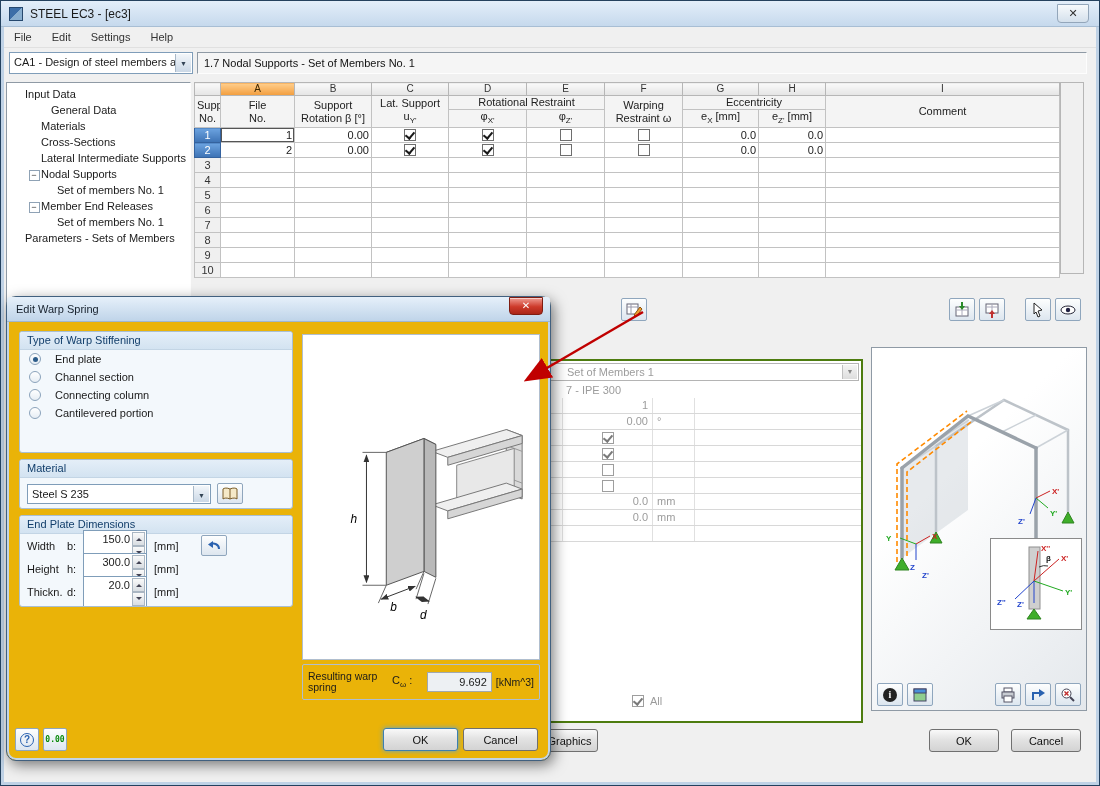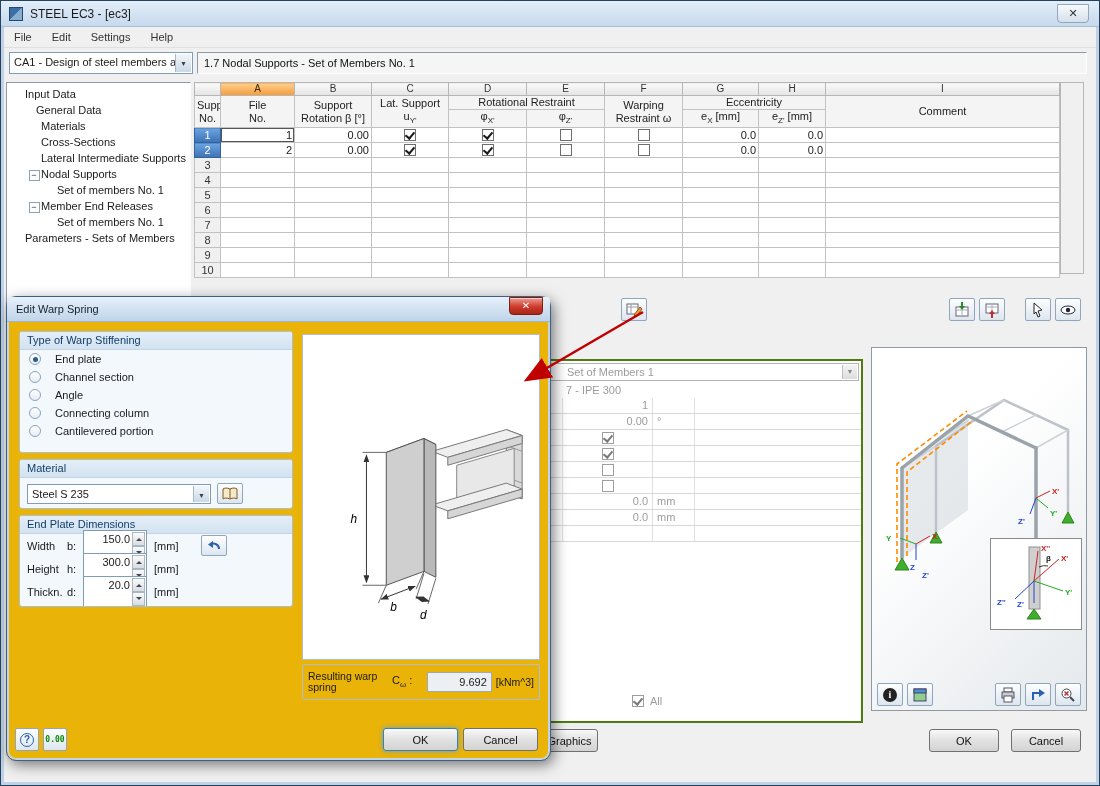--- a/index.html
+++ b/index.html
@@ -142,21 +142,21 @@
     </div>
     <div class="section-title">1.7 Nodal Supports - Set of Members No. 1</div>
   </div>
 
   <div class="sidebar">
       <div id="tree">
         <div class="tree-row" style="padding-left: 4px;">
           <span class="treegut"></span>
           <span>Input Data</span>
         </div>
-        <div class="tree-row" style="padding-left: 15px;">
+        <div class="tree-row" style="padding-left: 30px;">
           <span class="treegut"></span>
           <span>General Data</span>
         </div>
         <div class="tree-row" style="padding-left: 20px;">
           <span class="treegut"></span>
           <span>Materials</span>
         </div>
         <div class="tree-row" style="padding-left: 20px;">
           <span class="treegut"></span>
           <span>Cross-Sections</span>
@@ -610,24 +610,20 @@
           <label class="radio-row">
             <span class="radio on"></span>
             <span>End plate</span>
           </label>
           <label class="radio-row">
             <span class="radio"></span>
             <span>Channel section</span>
           </label>
           <label class="radio-row">
             <span class="radio"></span>
-            <span>Angle</span>
-          </label>
-          <label class="radio-row">
-            <span class="radio"></span>
             <span>Connecting column</span>
           </label>
           <label class="radio-row">
             <span class="radio"></span>
             <span>Cantilevered portion</span>
           </label>
         </div>
     </div>
 
     <div class="group g2">

